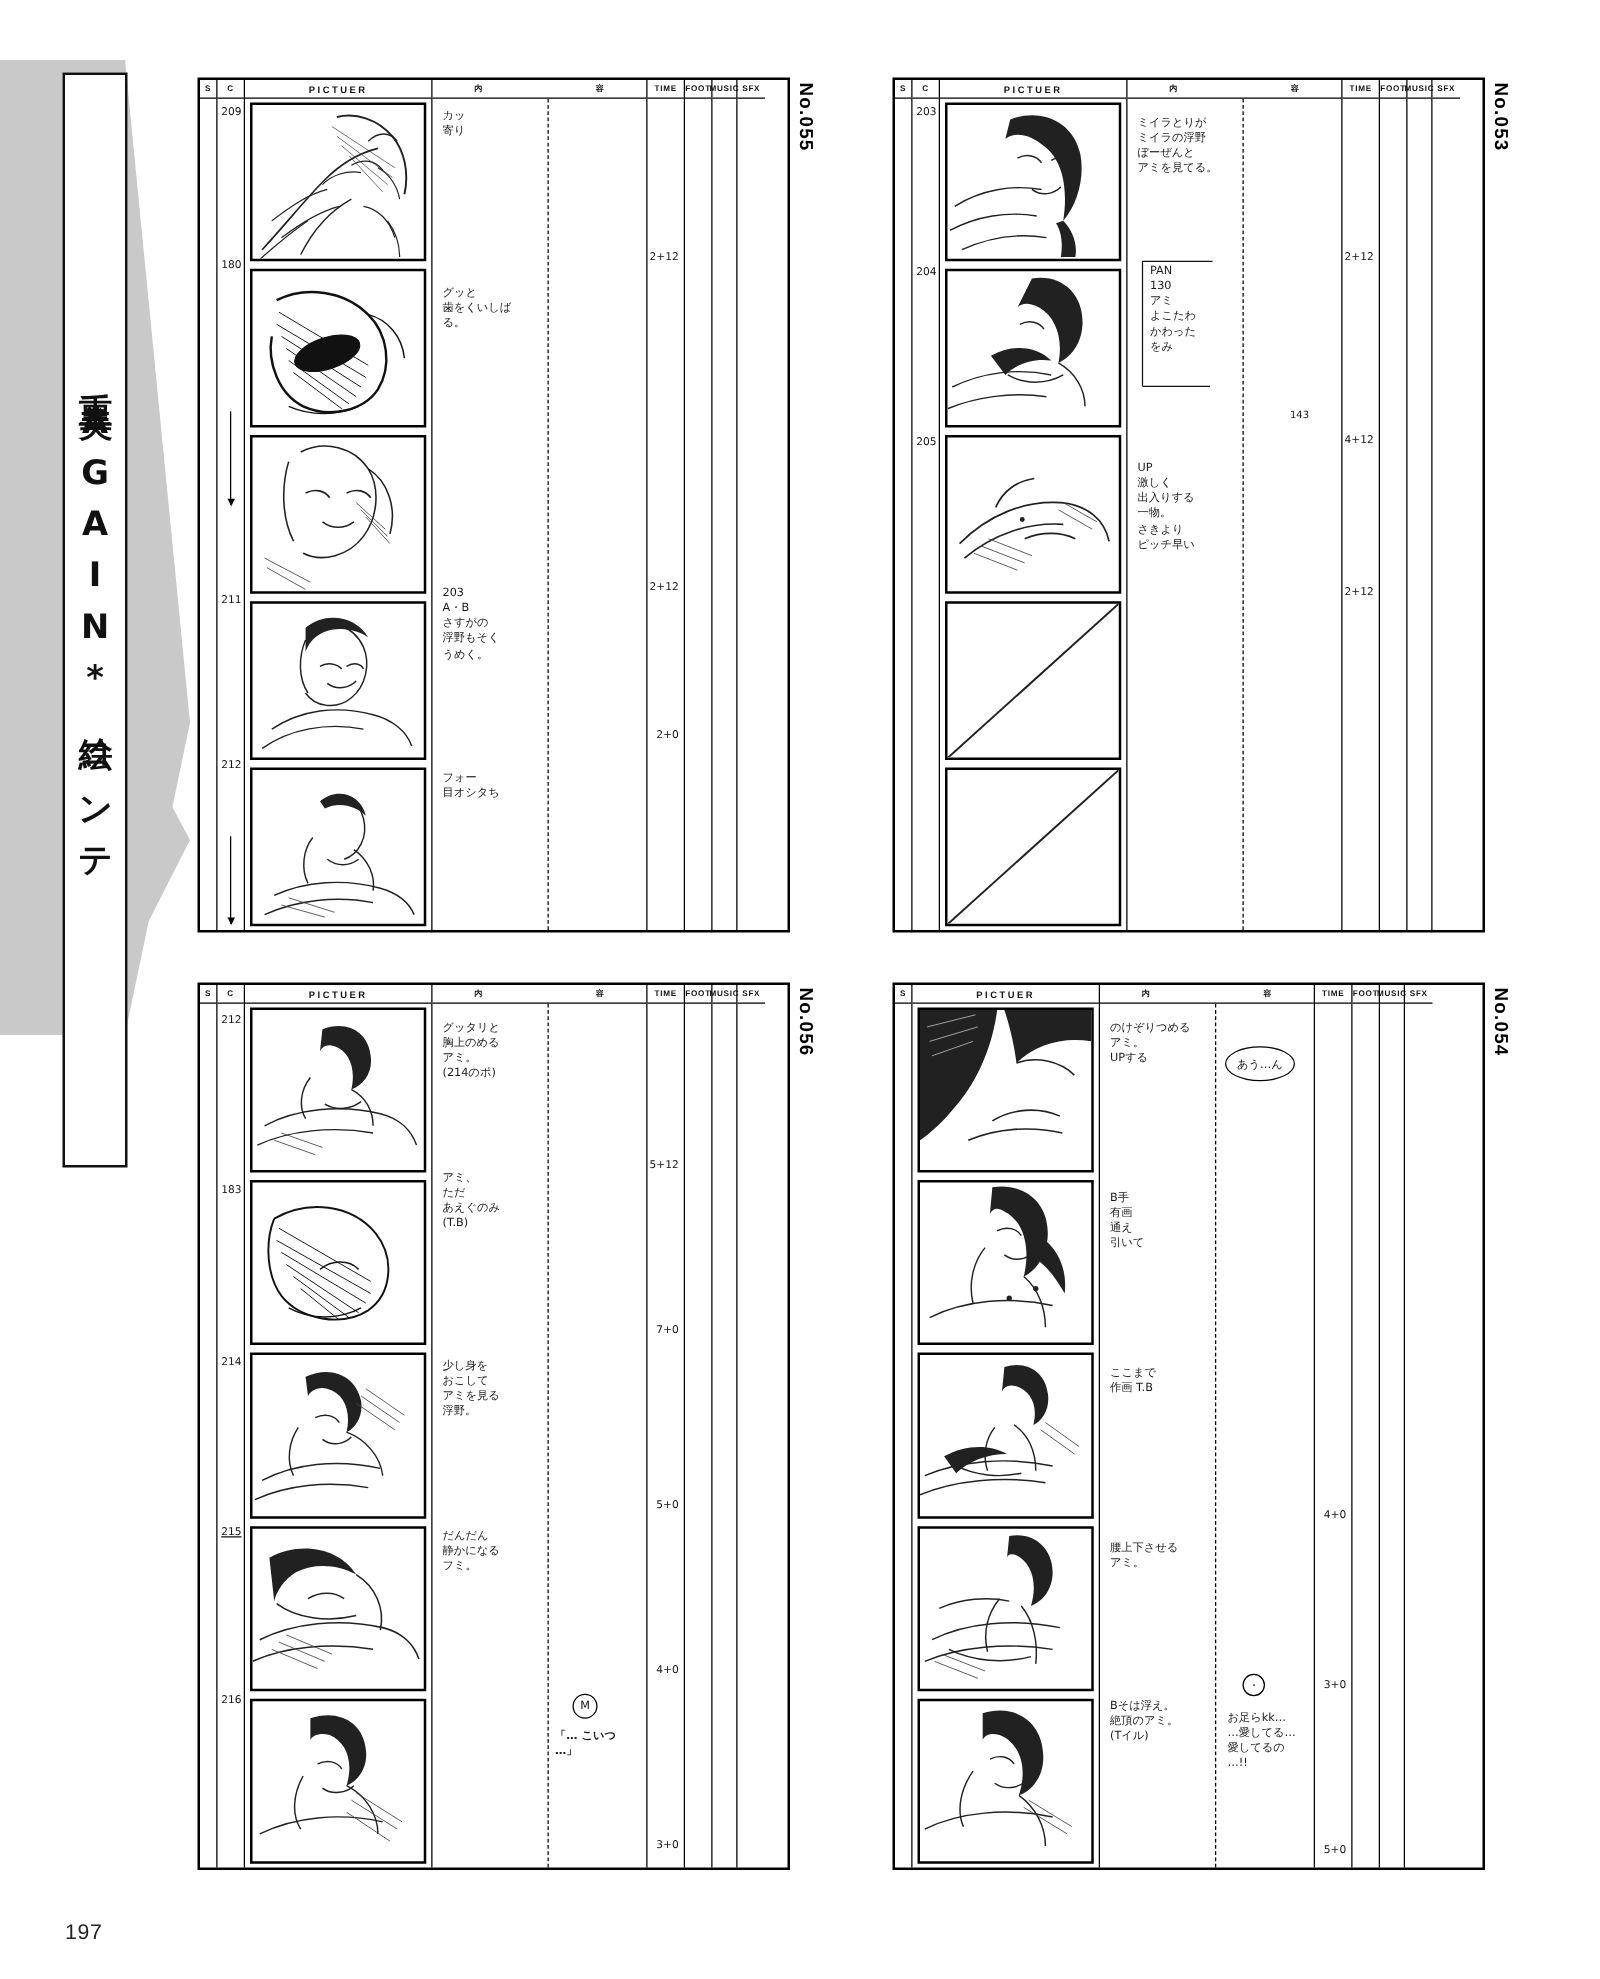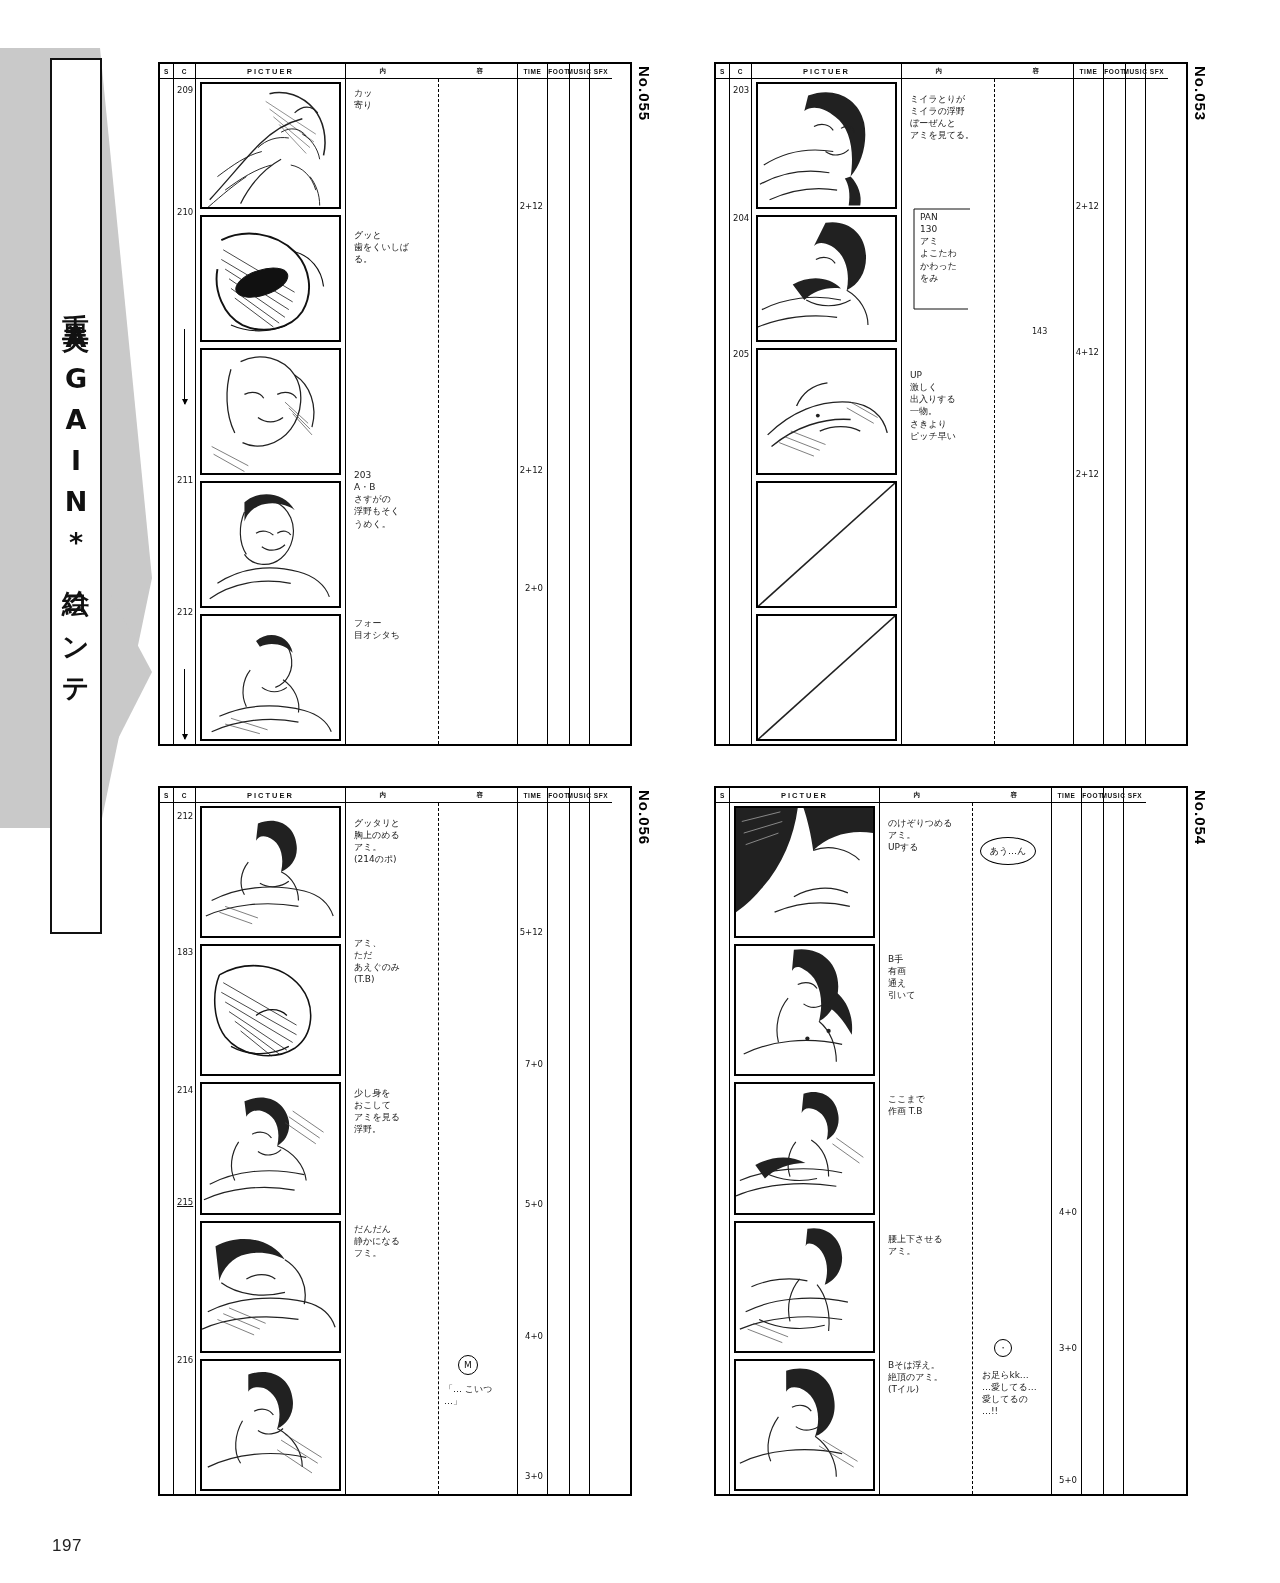--- a/index.html
+++ b/index.html
@@ -139,21 +139,21 @@
   <div class="sheet" style="left:158px;top:62px;width:474px;height:684px;">
     <div class="sheet-inner">
       <div class="col col-s">
         <div class="hdr">S</div>
         <div class="body"></div>
       </div>
       <div class="col col-c">
         <div class="hdr">C</div>
         <div class="body">
           <div class="cutnum" style="top:6px;">209</div>
-          <div class="cutnum" style="top:128px;">210</div>
+          <div class="cutnum" style="top:128px;">180</div>
           <div class="cutnum" style="top:396px;">211</div>
           <div class="cutnum" style="top:528px;">212</div>
           <div class="arrow-v" style="left:10px;top:250px;height:75px;"></div>
           <div class="arrow-v" style="left:10px;top:590px;height:70px;"></div>
         </div>
       </div>
 
       <div class="col col-pic">
         <div class="hdr big">PICTUER</div>
         <div class="body">
@@ -442,21 +442,21 @@
       <div class="col col-s">
         <div class="hdr">S</div>
           <div class="body"></div>
       </div>
       <div class="col col-c">
         <div class="hdr">C</div>
         <div class="body">
           <div class="cutnum" style="top:8px;">212</div>
           <div class="cutnum" style="top:144px;">183</div>
           <div class="cutnum" style="top:282px;">214</div>
-          <div class="cutnum" style="top:394px;text-decoration:underline;">215</div>
+          <div class="cutnum" style="top:418px;text-decoration:underline;">215</div>
           <div class="cutnum" style="top:552px;">216</div>
         </div>
       </div>
 
       <div class="col col-pic">
         <div class="hdr big">PICTUER</div>
         <div class="body">
           <div class="cells">
             <div class="cell">
               <svg class="sk" viewBox="0 0 142 128" preserveAspectRatio="none">
@@ -562,21 +562,21 @@
 ただ
 あえぐのみ
 (T.B)</span>
             <span style="left:8px;top:284px;">少し身を
 おこして
 アミを見る
 浮野。</span>
             <span style="left:8px;top:420px;">だんだん
 静かになる
 フミ。</span>
-            <span style="left:98px;top:580px;">「… こいつ
+            <span style="left:98px;top:580px;font-weight:bold;">「… こいつ
 …」</span>
           </div>
           <div class="circle-n" style="left:112px;top:552px;width:18px;height:18px;">M</div>
         </div>
       </div>
 
       <div class="col col-time">
         <div class="hdr">TIME</div>
         <div class="body">
           <div class="timemark" style="top:124px;">5+12</div>

